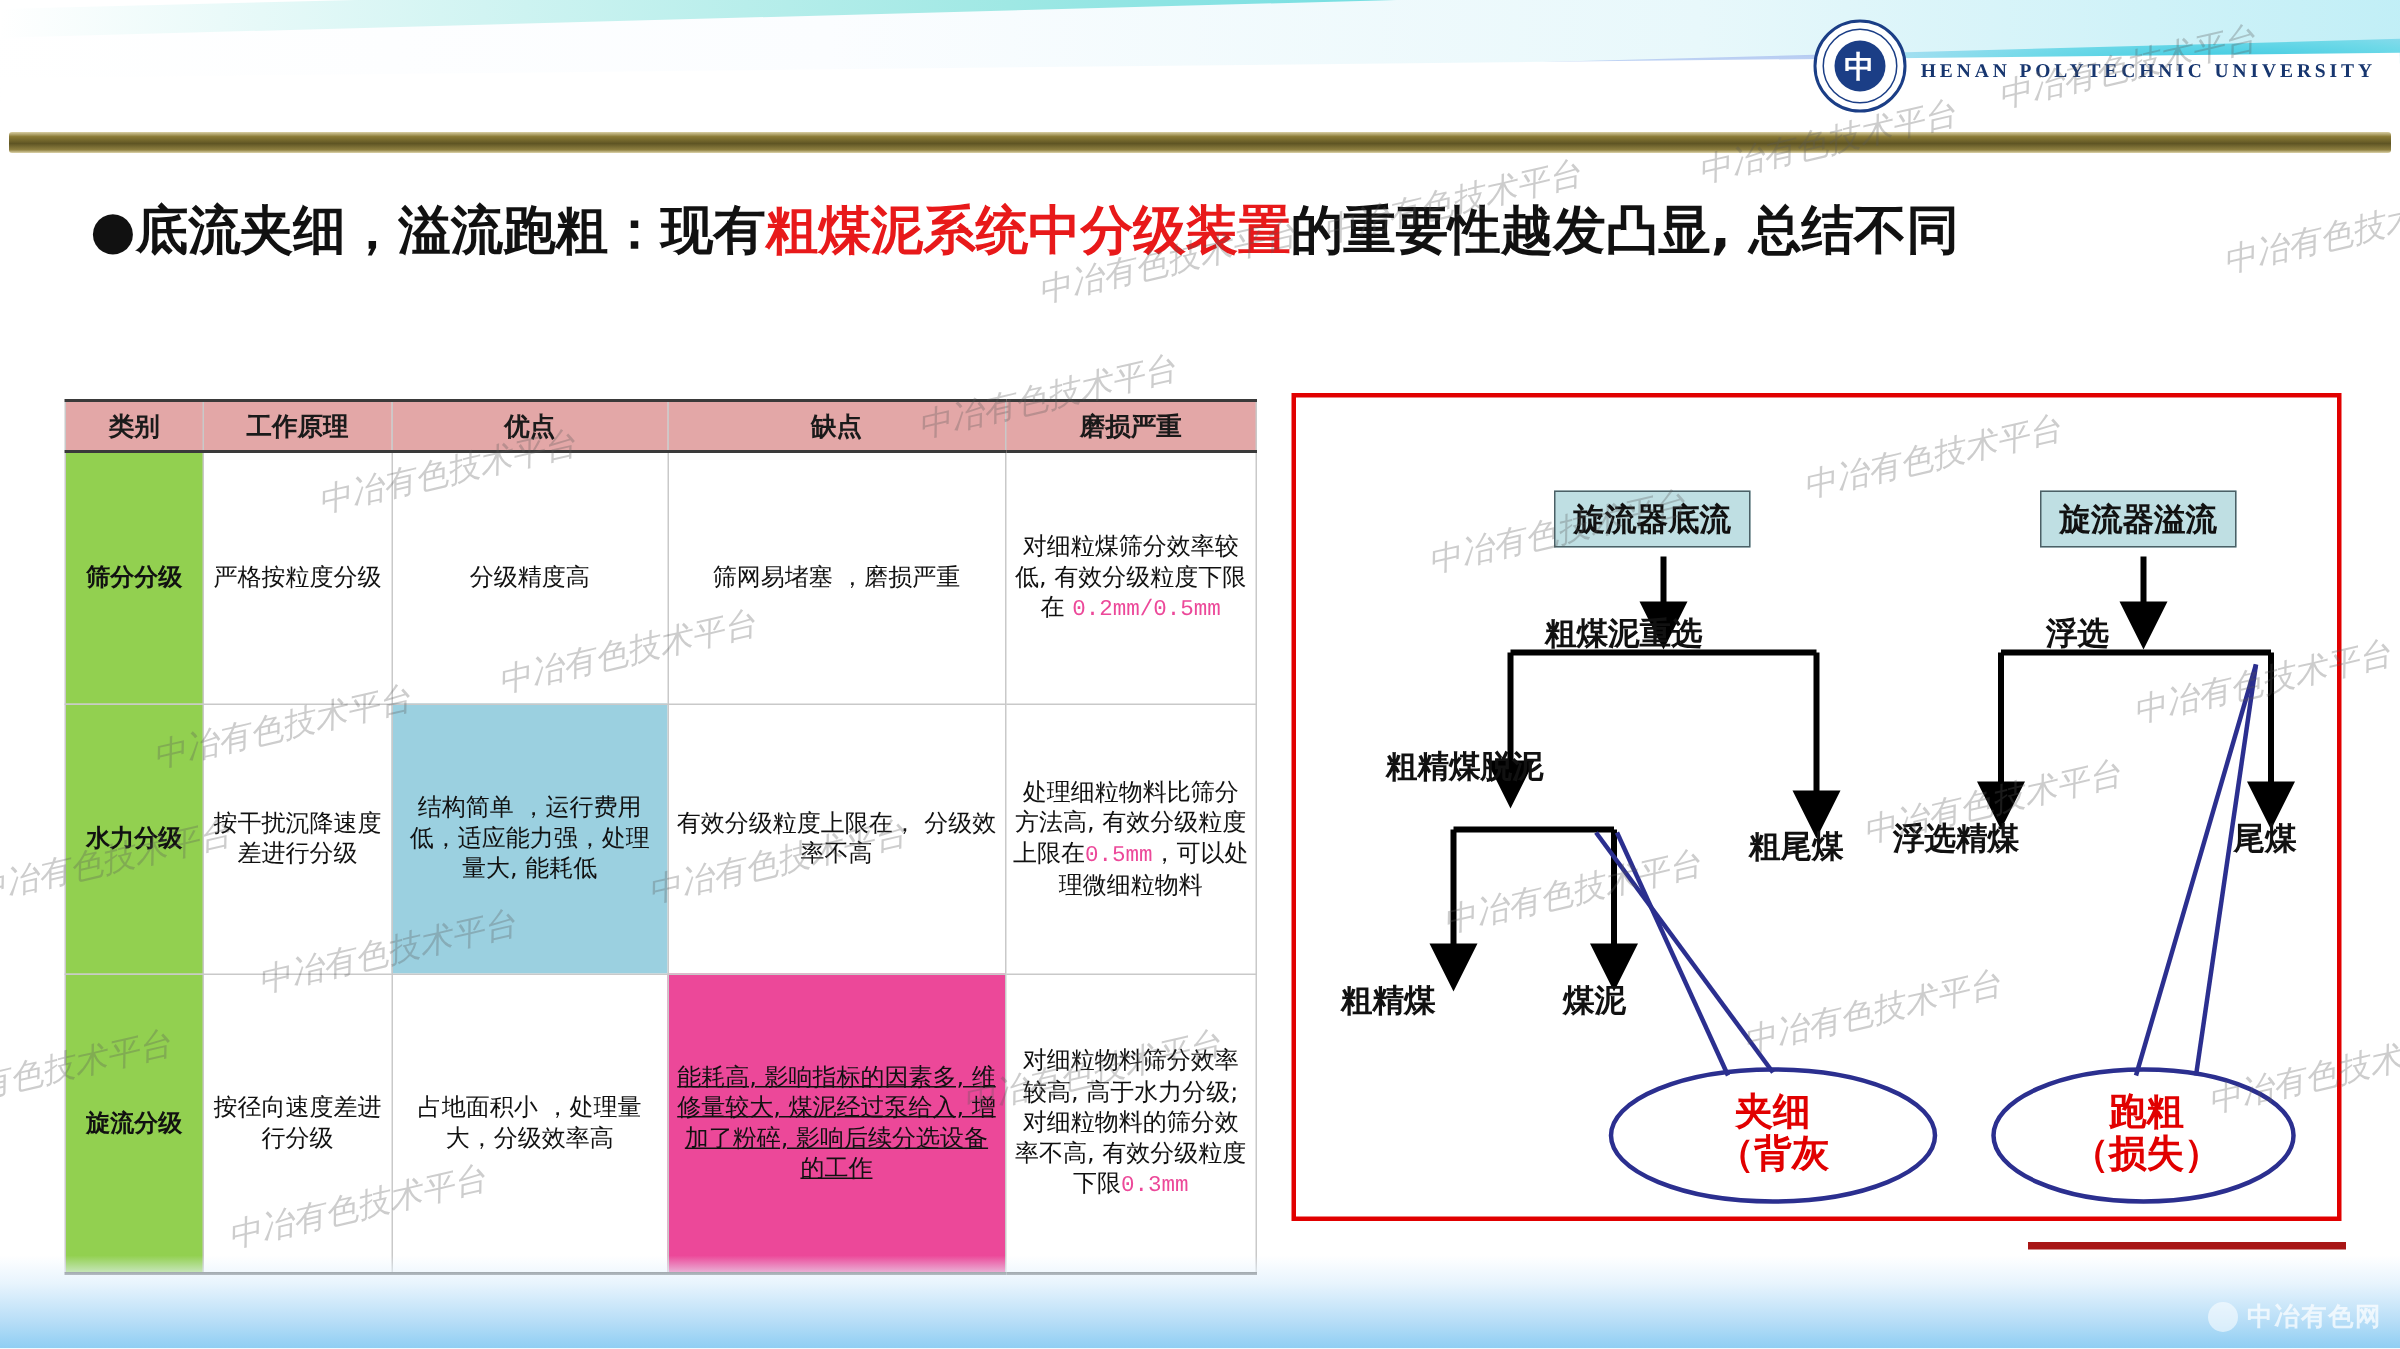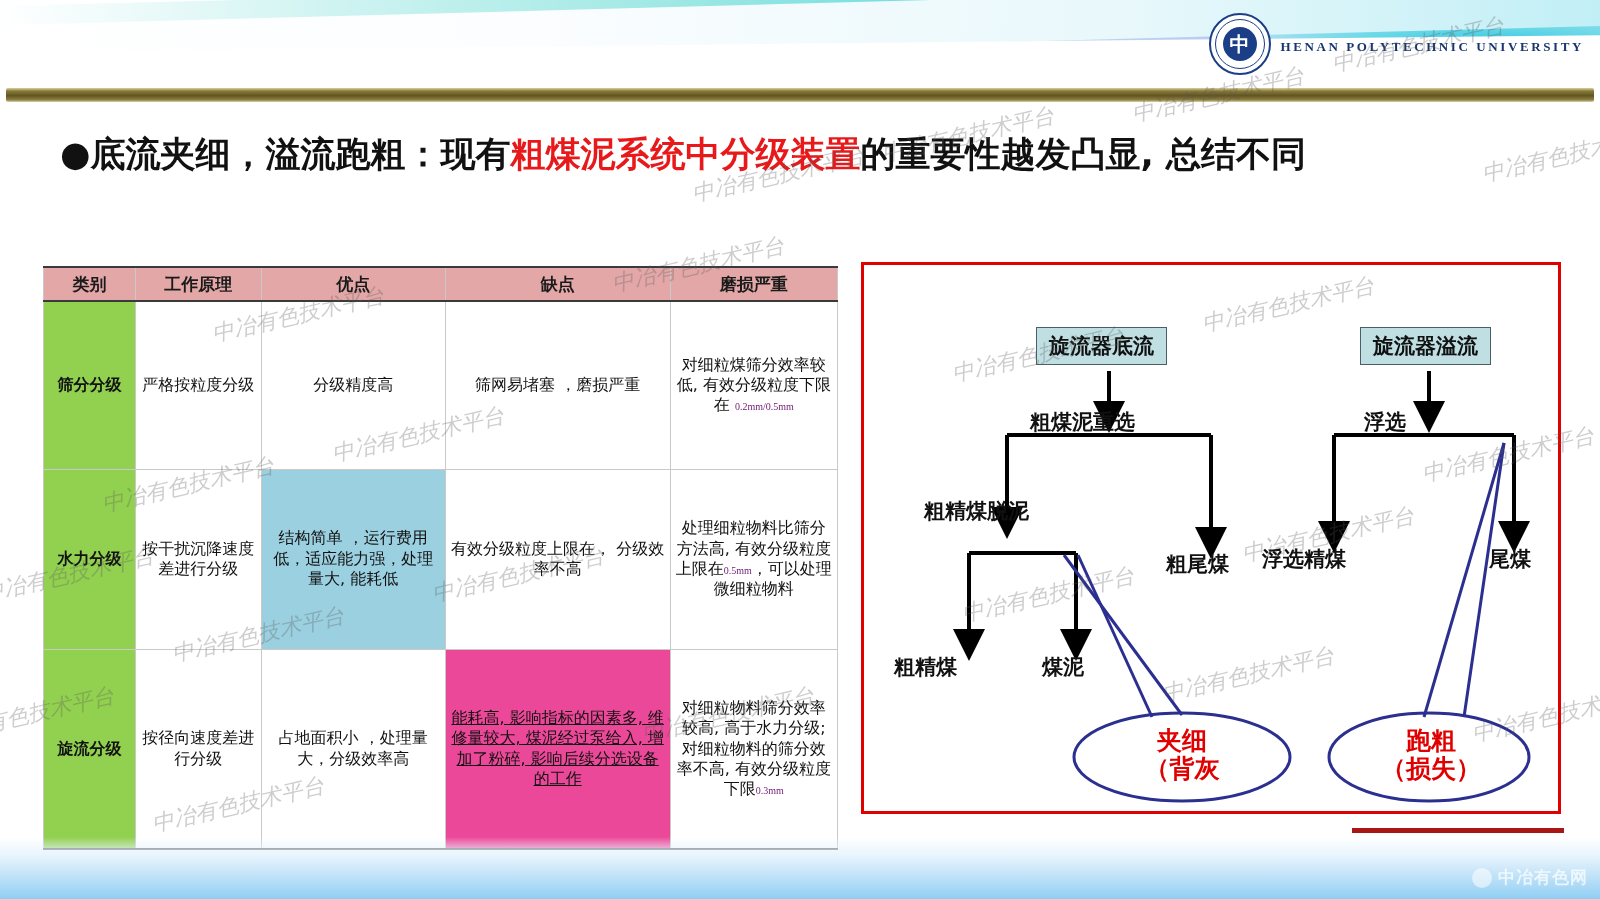--- a/index.html
+++ b/index.html
@@ -103,21 +103,21 @@
     border-top:2px solid #3a3a3a; border-bottom:2px solid #3a3a3a;
   }
   table.cmp tbody td { font-size:16px; color:#111; line-height:1.28; text-align:center; }
   .c-cat { background:#92d050; font-weight:bold; font-size:17px; width:88px; }
   .c-prin { width:120px; text-align:left; }
   .c-pro  { width:176px; }
   .c-con  { width:215px; }
   .c-eff  { width:160px; }
   .cell-blue-light { background:#9bd0e0; text-align:left; }
   .cell-blue-mid { background:#ec4899; color:#0d0d0d; text-align:left;text-decoration:underline; }
-  .red { color:#701a75; font-family:Liberation Serif, serif; font-size:10px; }
+  .red { color:#ec4899; font-family:Liberation Mono, monospace; font-size:15px; }
   table.cmp tbody tr:last-child td { border-bottom:2px solid #3a3a3a; }
   .ta-left { text-align:left; }
 
   
   .diagram {
     position:absolute; left:861px; top:262px; width:700px; height:552px;
     border:3px solid #e10000; background:#ffffff; overflow:hidden;
   }
   .dg-svg { position:absolute; left:0; top:0; width:694px; height:546px; }
   .node-box {

